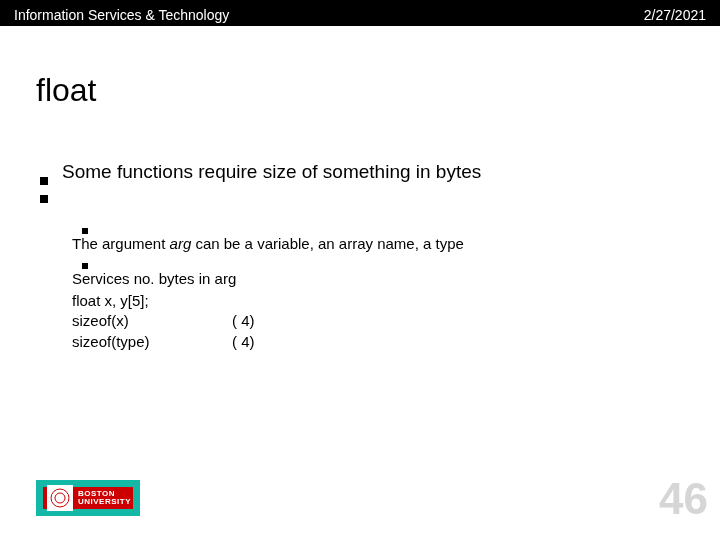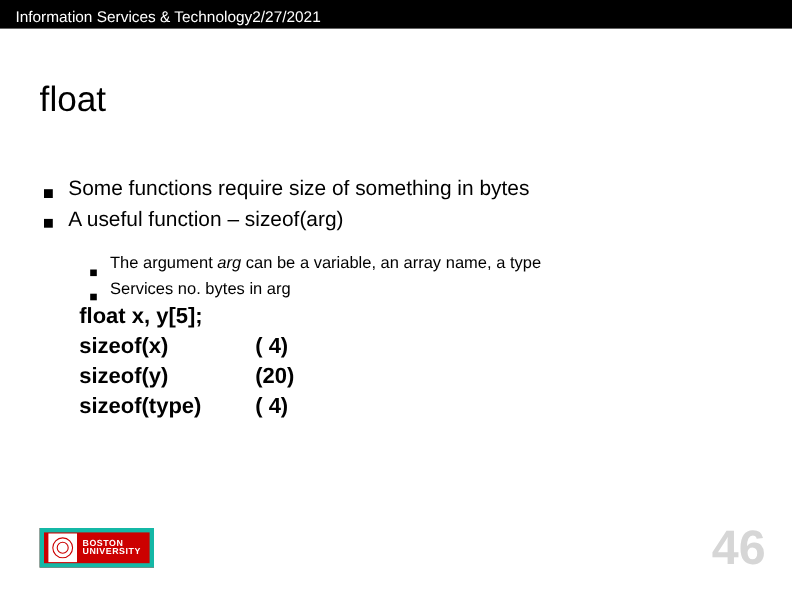--- a/index.html
+++ b/index.html
@@ -9,93 +9,93 @@
     background: #fff;
     font-family: Arial, Helvetica, sans-serif;
     position: relative;
     overflow: hidden;
   }
   .header {
     background: #000;
     color: #fff;
     height: 26px;
     display: flex;
-    justify-content: flex-start;
+    justify-content: space-between;
     align-items: center;
     padding: 4px 14px 0 14px;
     font-size: 14px;
   }
   .title {
     font-size: 32px;
     font-weight: 400;
     color: #000;
     margin: 46px 0 0 36px;
   }
   .bullets {
     margin: 50px 0 0 40px;
     font-size: 19px;
     line-height: 1.35;
   }
   .bullets .row {
     display: flex;
-    align-items: center;
+    align-items: flex-end;
     margin-bottom: 2px;
   }
   .bullets .bullet {
     width: 8px;
     height: 8px;
     background: #000;
     margin: 8px 14px 0 0;
     flex-shrink: 0;
   }
   .sub {
     margin: 18px 0 0 72px;
     font-size: 15px;
     line-height: 1.35;
   }
   .sub .row {
     display: flex;
-    align-items: flex-end;
+    align-items: flex-start;
     margin-bottom: 2px;
+    flex-direction: column;
   }
   .sub .bullet {
     width: 6px;
     height: 6px;
     background: #000;
     margin: 7px 12px 0 10px;
     flex-shrink: 0;
   }
   .code {
     margin: 2px 0 0 72px;
-    font-size: 20px;
+    font-size: 15px;
     line-height: 1.35;
-    font-weight: bold;
   }
   .code-row {
     display: flex;
   }
   .code-left {
     width: 160px;
   }
   .page-num {
     position: absolute;
-    right: 24px;
+    right: 12px;
     bottom: 16px;
     font-size: 44px;
     font-weight: 700;
     color: #d6d6d6;
   }
   .logo {
     position: absolute;
     left: 36px;
     bottom: 24px;
     width: 104px;
     height: 36px;
     background: #cc0000;
-    border: 4px solid #14b8a6;
+    border: 7px solid #14b8a6;
     display: flex;
     align-items: center;
     padding-left: 4px;
   }
   .logo-square {
     width: 26px;
     height: 26px;
     background: #fff;
     display: flex;
     align-items: center;
@@ -122,23 +122,20 @@
 
 <h1 class="title">float</h1>
 
 <div class="bullets">
   <div class="row">
     <span class="bullet"></span>
     <span>Some functions require size of something in bytes</span>
   </div>
   <div class="row">
     <span class="bullet"></span>
-    <span>
-      <span>A useful function – sizeof(arg)</span>
-    </span>
   </div>
 </div>
 
 <div class="sub">
   <div class="row">
     <span class="bullet"></span>
     <span>
       <span>The argument </span><span class="italic">arg</span><span> can be a variable, an array name, a type</span>
     </span>
   </div>
@@ -150,24 +147,20 @@
   </div>
 </div>
 
 <div class="code">
   <div>float x, y[5];</div>
   <div class="code-row">
     <span class="code-left">sizeof(x)</span>
     <span>(  4)</span>
   </div>
   <div class="code-row">
-    <span class="code-left">sizeof(y)</span>
-    <span>(20)</span>
-  </div>
-  <div class="code-row">
     <span class="code-left">sizeof(type)</span>
     <span>(  4)</span>
   </div>
 </div>
 
 <div class="logo">
   <div class="logo-square">
     <svg width="20" height="20" viewBox="0 0 20 20">
       <circle cx="10" cy="10" r="9" fill="none" stroke="#cc0000" stroke-width="1"></circle>
       <circle cx="10" cy="10" r="5" fill="none" stroke="#cc0000" stroke-width="1"></circle>

